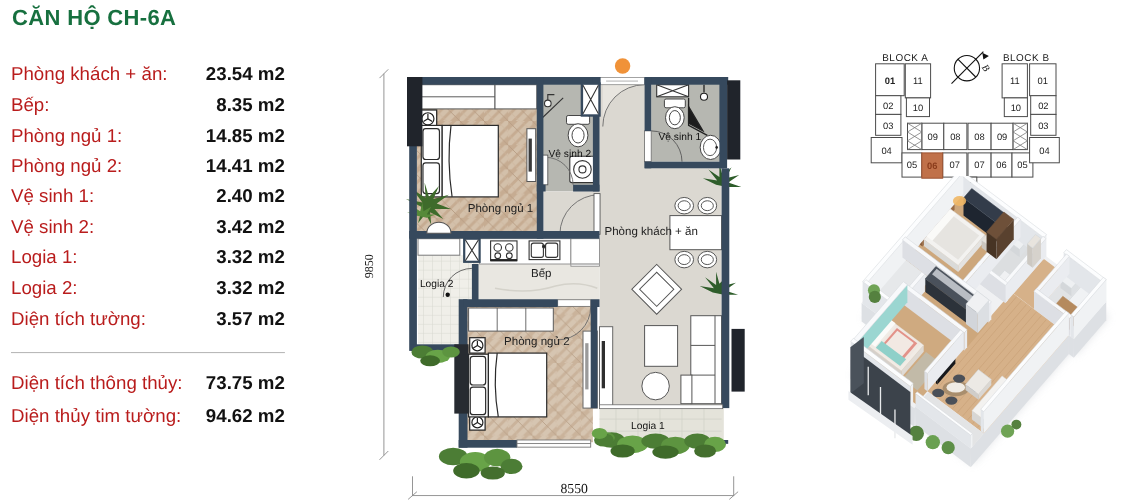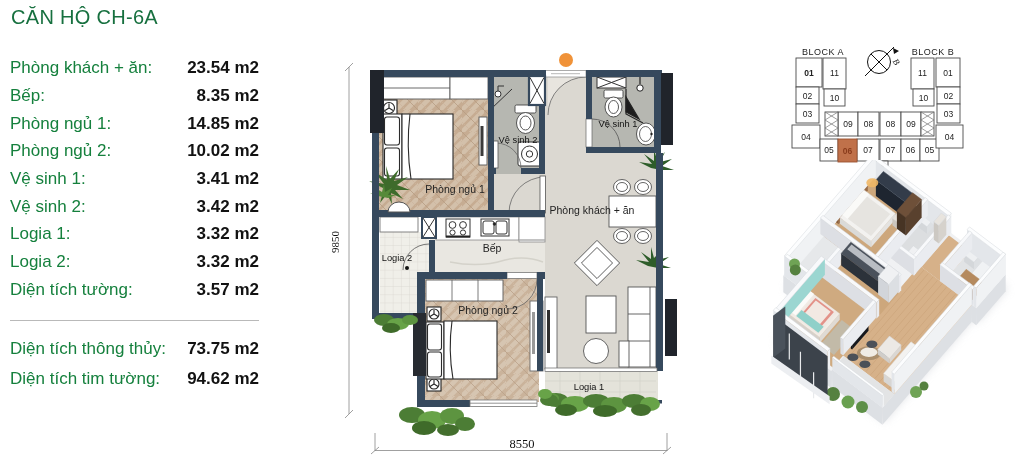--- a/index.html
+++ b/index.html
@@ -1,19 +1,19 @@
 <!DOCTYPE html>
 <html><head>
 <meta charset="utf-8">
 <style>
 html,body{margin:0;padding:0;background:#ffffff;}
 body{width:1019px;height:458px;position:relative;overflow:hidden;font-family:"Liberation Sans",sans-serif;}
-.title{position:absolute;left:11px;top:6px;font-size:20px;font-weight:normal;color:#17703f;letter-spacing:0.3px;}
+.title{position:absolute;left:11px;top:6px;font-size:20px;font-weight:bold;color:#17703f;letter-spacing:0.3px;}
 .row{position:absolute;left:10px;width:249px;}
-.row .lb{position:absolute;left:0;top:0;font-size:17px;color:#15803d;}
+.row .lb{position:absolute;left:0;top:0;font-size:17px;color:#b91c1c;}
 .row .vl{position:absolute;right:0;top:0;font-size:17px;font-weight:bold;color:#121212;}
 .sep{position:absolute;left:10px;top:320px;width:249px;height:1px;background:#b9b9b9;}
 </style>
 </head>
 <body>
 
 <div class="title">CĂN HỘ CH-6A</div>
 
 <div class="row" style="top:58px">
     <span class="lb">Phòng khách + ăn:</span>
@@ -25,26 +25,26 @@
     <span class="vl">8.35 m2</span>
   </div>
 
 <div class="row" style="top:114px">
     <span class="lb">Phòng ngủ 1:</span>
     <span class="vl">14.85 m2</span>
   </div>
 
 <div class="row" style="top:141px">
     <span class="lb">Phòng ngủ 2:</span>
-    <span class="vl">10.02 m2</span>
+    <span class="vl">14.41 m2</span>
   </div>
 
 <div class="row" style="top:169px">
     <span class="lb">Vệ sinh 1:</span>
-    <span class="vl">3.41 m2</span>
+    <span class="vl">2.40 m2</span>
   </div>
 
 <div class="row" style="top:197px">
     <span class="lb">Vệ sinh 2:</span>
     <span class="vl">3.42 m2</span>
   </div>
 
 <div class="row" style="top:224px">
     <span class="lb">Logia 1:</span>
     <span class="vl">3.32 m2</span>
@@ -61,21 +61,21 @@
   </div>
 
 <div class="sep"></div>
 
 <div class="row" style="top:339px">
     <span class="lb">Diện tích thông thủy:</span>
     <span class="vl">73.75 m2</span>
   </div>
 
 <div class="row" style="top:369px">
-    <span class="lb">Diện tích tim tường:</span>
+    <span class="lb">Diện thủy tim tường:</span>
     <span class="vl">94.62 m2</span>
   </div>
 
 <svg style="position:absolute;left:325px;top:40px" width="360" height="418" viewBox="325 40 360 418">
 <defs>
 <pattern id="wd1" patternUnits="userSpaceOnUse" width="22" height="22">
 <rect width="22" height="22" fill="#c6ac92"></rect>
 <path d="M0,22 L22,0 M-5,17 L17,-5 M5,27 L27,5" stroke="#d3c0aa" stroke-width="4.5" fill="none"></path>
 <path d="M0,0 L22,22" stroke="#b69c82" stroke-width="0.8" fill="none"></path>
 <path d="M11,-1 L23,11 M-1,11 L11,23" stroke="#cdb59d" stroke-width="0.8" fill="none"></path>

